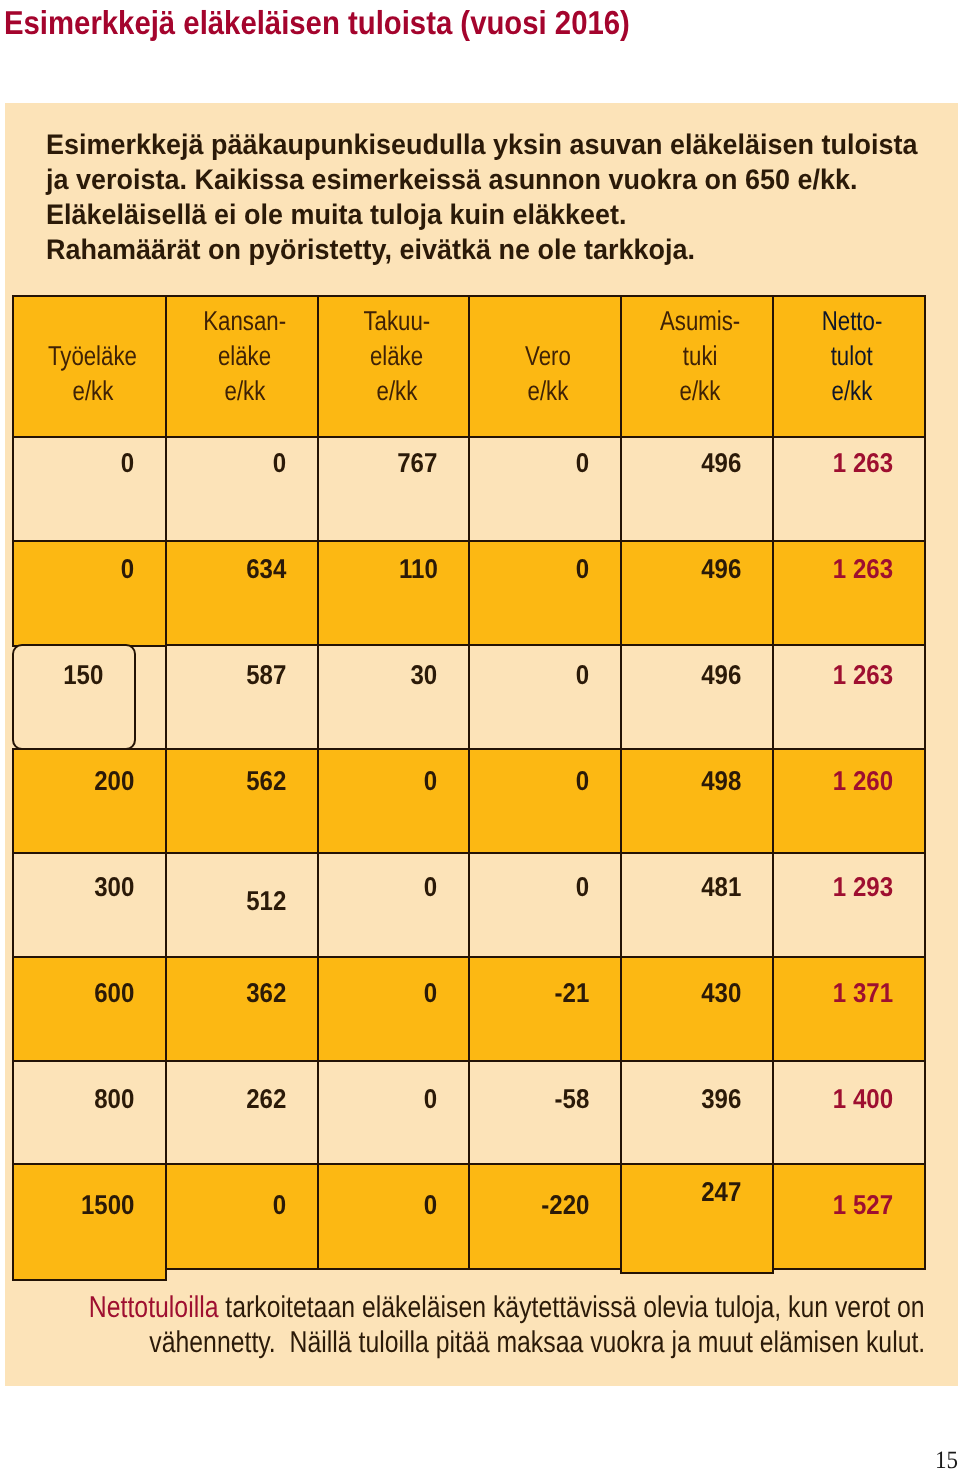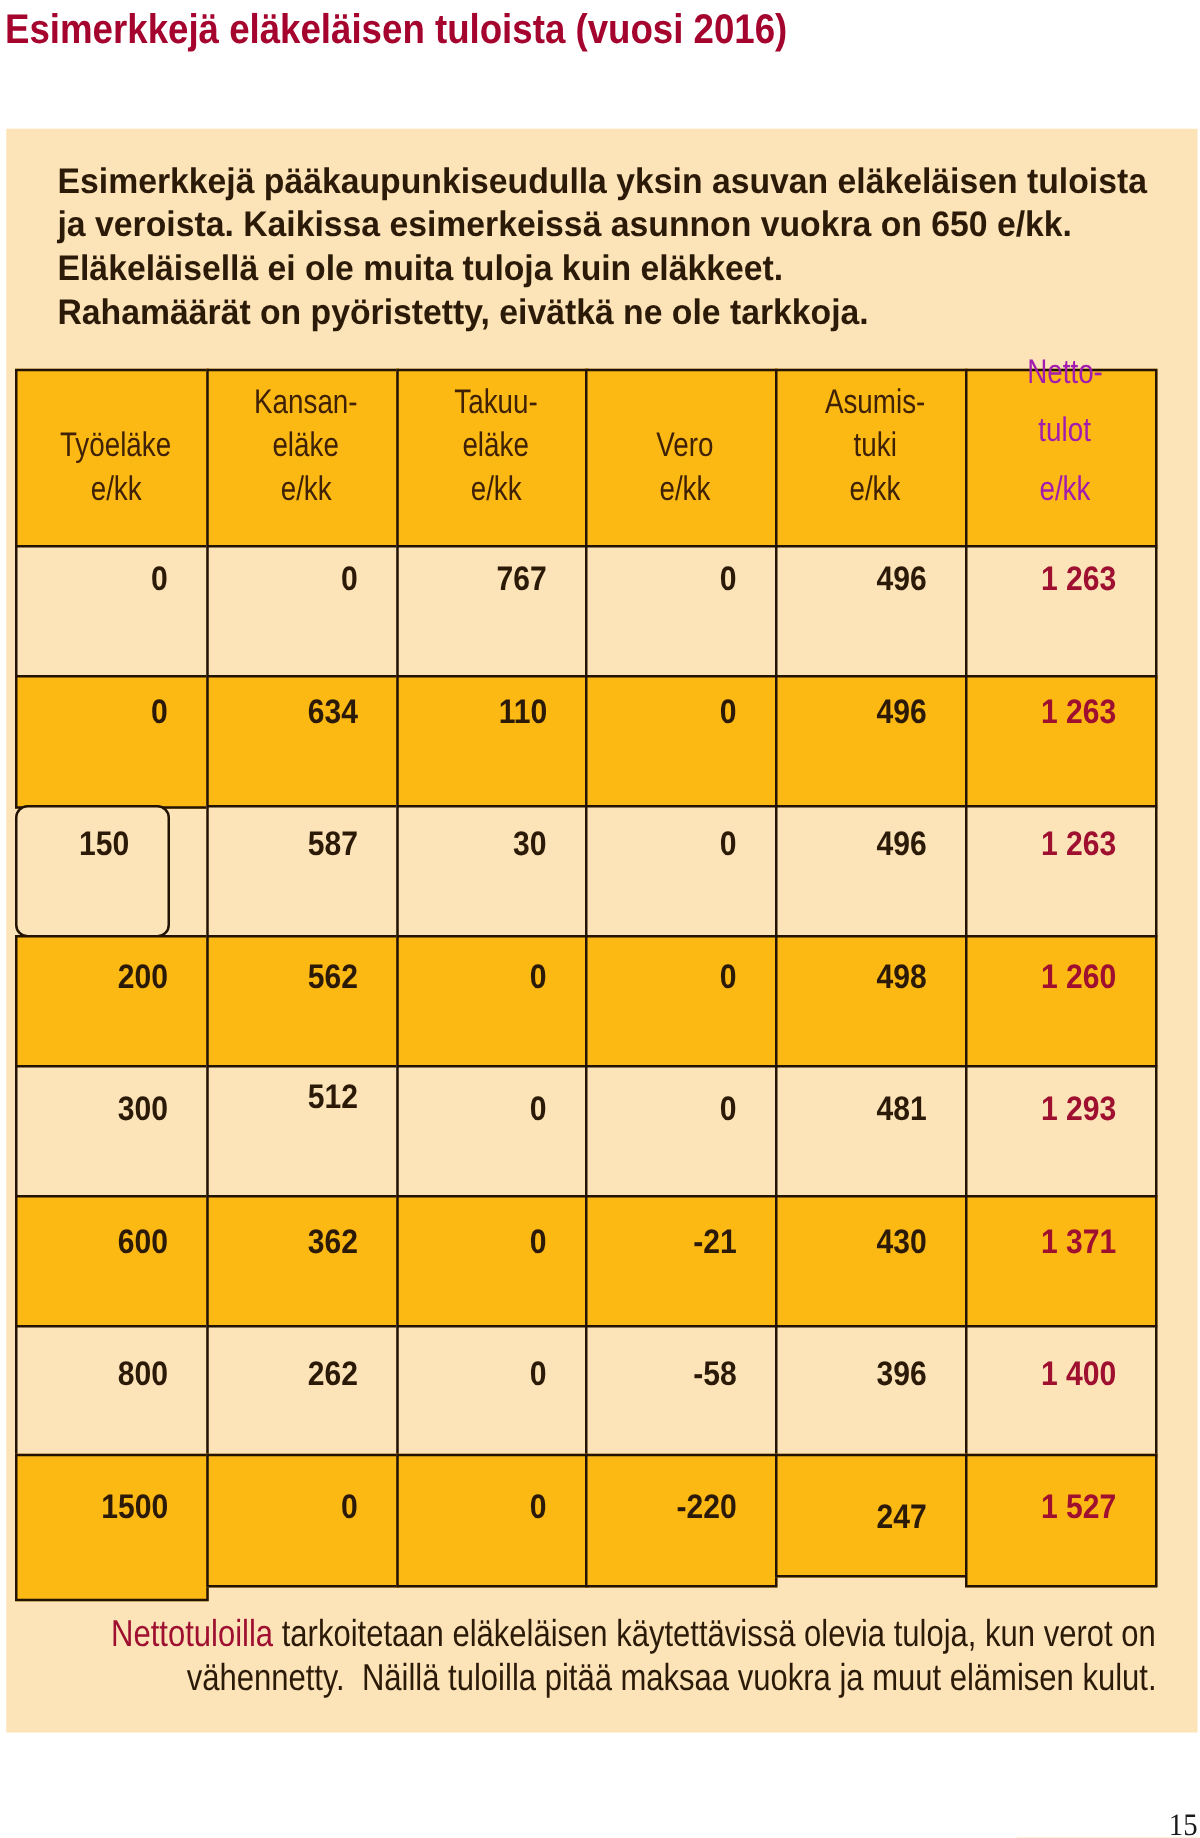--- a/index.html
+++ b/index.html
@@ -42,21 +42,21 @@
     font-size:27.2px; font-weight:normal;
     color:#3F2206;
     line-height:35px;
     text-align:center;
     display:flex; flex-direction:column; justify-content:flex-end;
     align-items:center;
     padding-bottom:29px;
     padding-left:6px;
   }
   .hcell > div { transform:scaleX(0.818); }
-  .hcell.red { color:#a21caf;gap:12px; }
+  .hcell.red { color:#0f172a; }
   .dcell {
     font-size:27.2px; font-weight:bold; color:#2B1A08;
     text-align:right;
     padding-right:31px;
     padding-top:9px;
     line-height:30px;
   }
   .dcell > span { display:inline-block; transform:scaleX(0.885); transform-origin:100% 50%; }
   .dcell.red { color:#9E0F30; }
   .dcell.cream { background:#FCE3B8; }
@@ -135,41 +135,41 @@
     <div class="dcell cream" style="left: 456px; top: 348.75px; width: 154px; height: 106.375px; padding-top: 13.95px;"><span>0</span></div>
     <div class="dcell cream" style="left: 607.5px; top: 348.75px; width: 154.5px; height: 106.375px; padding-top: 13.95px;"><span>496</span></div>
     <div class="dcell cream red" style="left: 759.5px; top: 348.75px; width: 154.5px; height: 106.375px; padding-top: 13.95px;"><span>1 263</span></div>
     <div class="dcell amber" style="left: 0px; top: 452.625px; width: 155px; height: 106.375px; padding-top: 16.08px;"><span>200</span></div>
     <div class="dcell amber" style="left: 152.5px; top: 452.625px; width: 154.5px; height: 106.375px; padding-top: 16.08px;"><span>562</span></div>
     <div class="dcell amber" style="left: 304.5px; top: 452.625px; width: 154px; height: 106.375px; padding-top: 16.08px;"><span>0</span></div>
     <div class="dcell amber" style="left: 456px; top: 452.625px; width: 154px; height: 106.375px; padding-top: 16.08px;"><span>0</span></div>
     <div class="dcell amber" style="left: 607.5px; top: 452.625px; width: 154.5px; height: 106.375px; padding-top: 16.08px;"><span>498</span></div>
     <div class="dcell amber red" style="left: 759.5px; top: 452.625px; width: 154.5px; height: 106.375px; padding-top: 16.08px; text-decoration: underline;"><span>1 260</span></div>
     <div class="dcell cream" style="left: 0px; top: 556.5px; width: 155px; height: 106.375px; padding-top: 18.2px;"><span>300</span></div>
-    <div class="dcell cream" style="left: 152.5px; top: 556.5px; width: 154.5px; height: 114px; padding-top: 8px;"><span>512</span></div>
+    <div class="dcell cream" style="left: 152.5px; top: 556.5px; width: 154.5px; height: 114px; padding-top: 32px;"><span>512</span></div>
     <div class="dcell cream" style="left: 304.5px; top: 556.5px; width: 154px; height: 106.375px; padding-top: 18.2px;"><span>0</span></div>
     <div class="dcell cream" style="left: 456px; top: 556.5px; width: 154px; height: 106.375px; padding-top: 18.2px;"><span>0</span></div>
     <div class="dcell cream" style="left: 607.5px; top: 556.5px; width: 154.5px; height: 106.375px; padding-top: 18.2px;"><span>481</span></div>
     <div class="dcell cream red" style="left: 759.5px; top: 556.5px; width: 154.5px; height: 106.375px; padding-top: 18.2px;"><span>1 293</span></div>
     <div class="dcell amber" style="left: 0px; top: 660.375px; width: 155px; height: 106.375px; padding-top: 20.33px;"><span>600</span></div>
     <div class="dcell amber" style="left: 152.5px; top: 660.375px; width: 154.5px; height: 106.375px; padding-top: 20.33px;"><span>362</span></div>
     <div class="dcell amber" style="left: 304.5px; top: 660.375px; width: 154px; height: 106.375px; padding-top: 20.33px;"><span>0</span></div>
     <div class="dcell amber" style="left: 456px; top: 660.375px; width: 154px; height: 106.375px; padding-top: 20.33px;"><span>-21</span></div>
     <div class="dcell amber" style="left: 607.5px; top: 660.375px; width: 154.5px; height: 106.375px; padding-top: 20.33px;"><span>430</span></div>
     <div class="dcell amber red" style="left: 759.5px; top: 660.375px; width: 154.5px; height: 106.375px; padding-top: 20.33px;"><span>1 371</span></div>
     <div class="dcell cream" style="left: 0px; top: 764.25px; width: 155px; height: 106.375px; padding-top: 22.45px; text-align: right;"><span>800</span></div>
     <div class="dcell cream" style="left: 152.5px; top: 764.25px; width: 154.5px; height: 106.375px; padding-top: 22.45px;"><span>262</span></div>
     <div class="dcell cream" style="left: 304.5px; top: 764.25px; width: 154px; height: 106.375px; padding-top: 22.45px;"><span>0</span></div>
     <div class="dcell cream" style="left: 456px; top: 764.25px; width: 154px; height: 106.375px; padding-top: 22.45px;"><span>-58</span></div>
     <div class="dcell cream" style="left: 607.5px; top: 764.25px; width: 154.5px; height: 106.375px; padding-top: 22.45px;"><span>396</span></div>
     <div class="dcell cream red" style="left: 759.5px; top: 764.25px; width: 154.5px; height: 106.375px; padding-top: 22.45px;"><span>1 400</span></div>
     <div class="dcell amber" style="left: 0px; top: 868.125px; width: 155px; height: 118px; padding-top: 24.58px;"><span>1500</span></div>
     <div class="dcell amber" style="left: 152.5px; top: 868.125px; width: 154.5px; height: 106.375px; padding-top: 24.58px;"><span>0</span></div>
     <div class="dcell amber" style="left: 304.5px; top: 868.125px; width: 154px; height: 106.375px; padding-top: 24.58px;"><span>0</span></div>
     <div class="dcell amber" style="left: 456px; top: 868.125px; width: 154px; height: 106.375px; padding-top: 24.58px;"><span>-220</span></div>
-    <div class="dcell amber" style="left: 607.5px; top: 868.125px; width: 154.5px; height: 99px; padding-top: 33px;"><span>247</span></div>
+    <div class="dcell amber" style="left: 607.5px; top: 868.125px; width: 154.5px; height: 111px; padding-top: 12px;"><span>247</span></div>
     <div class="dcell amber red" style="left: 759.5px; top: 868.125px; width: 154.5px; height: 106.375px; padding-top: 24.58px;"><span>1 527</span></div>
   </div>
 <div id="footnote">
   <div><span class="ln"><span class="hl">Nettotuloilla</span><span> tarkoitetaan eläkeläisen käytettävissä olevia tuloja, kun verot on</span></span></div>
   <div><span class="ln">vähennetty.  Näillä tuloilla pitää maksaa vuokra ja muut elämisen kulut.</span></div>
 </div>
 <div id="pageno">15</div>
 
 </body></html>

